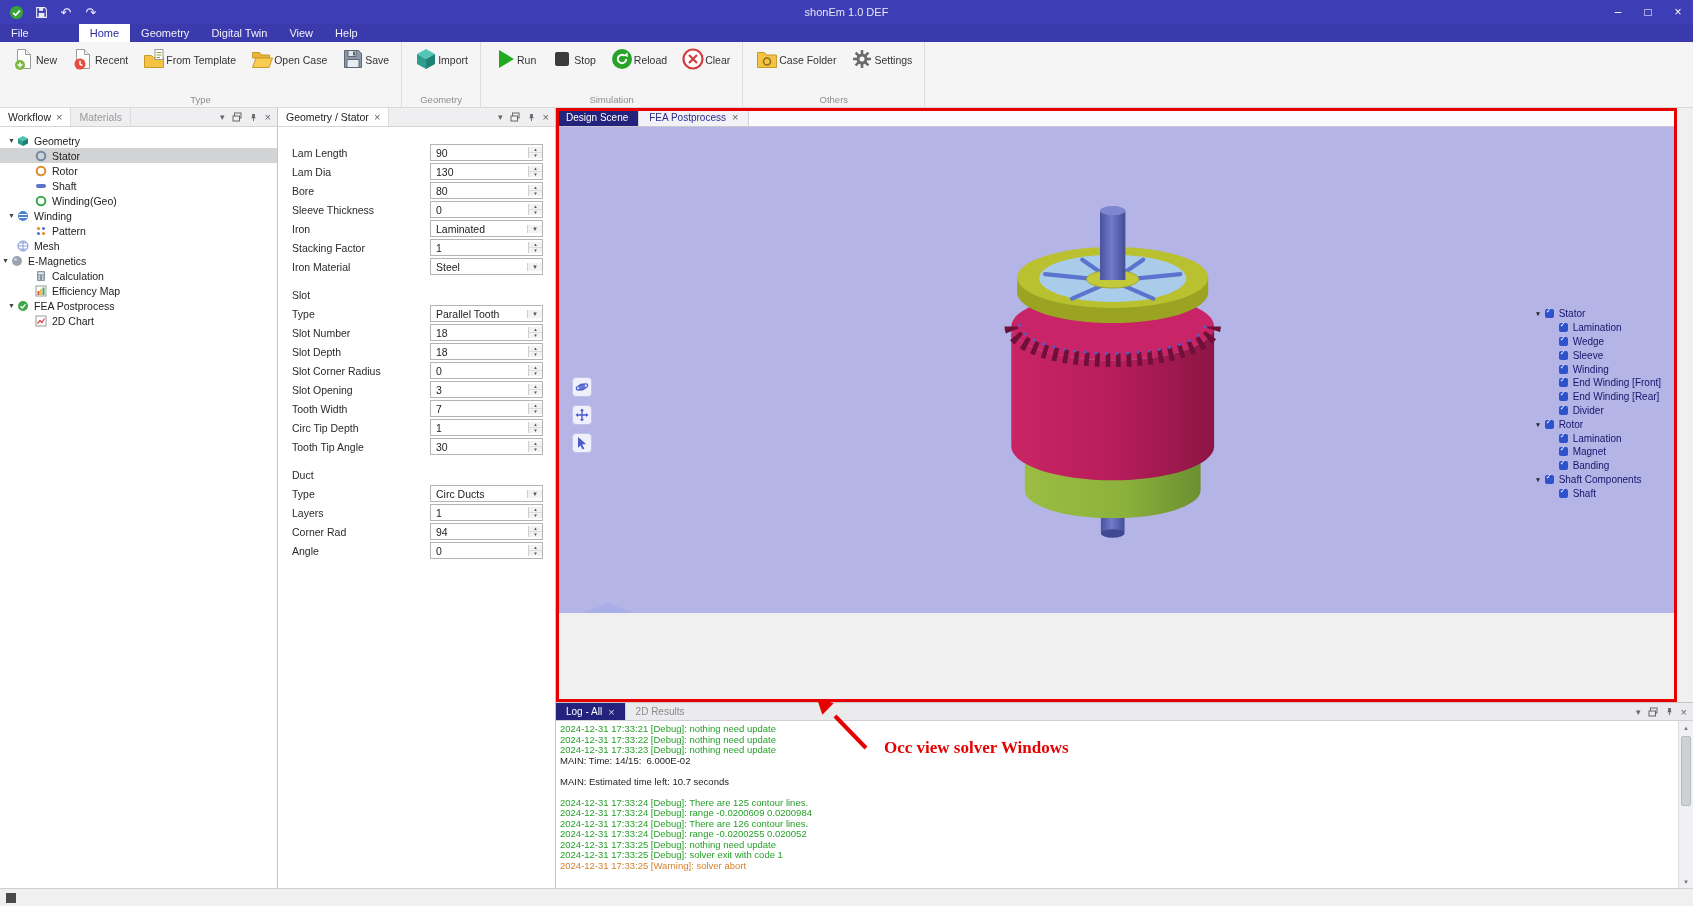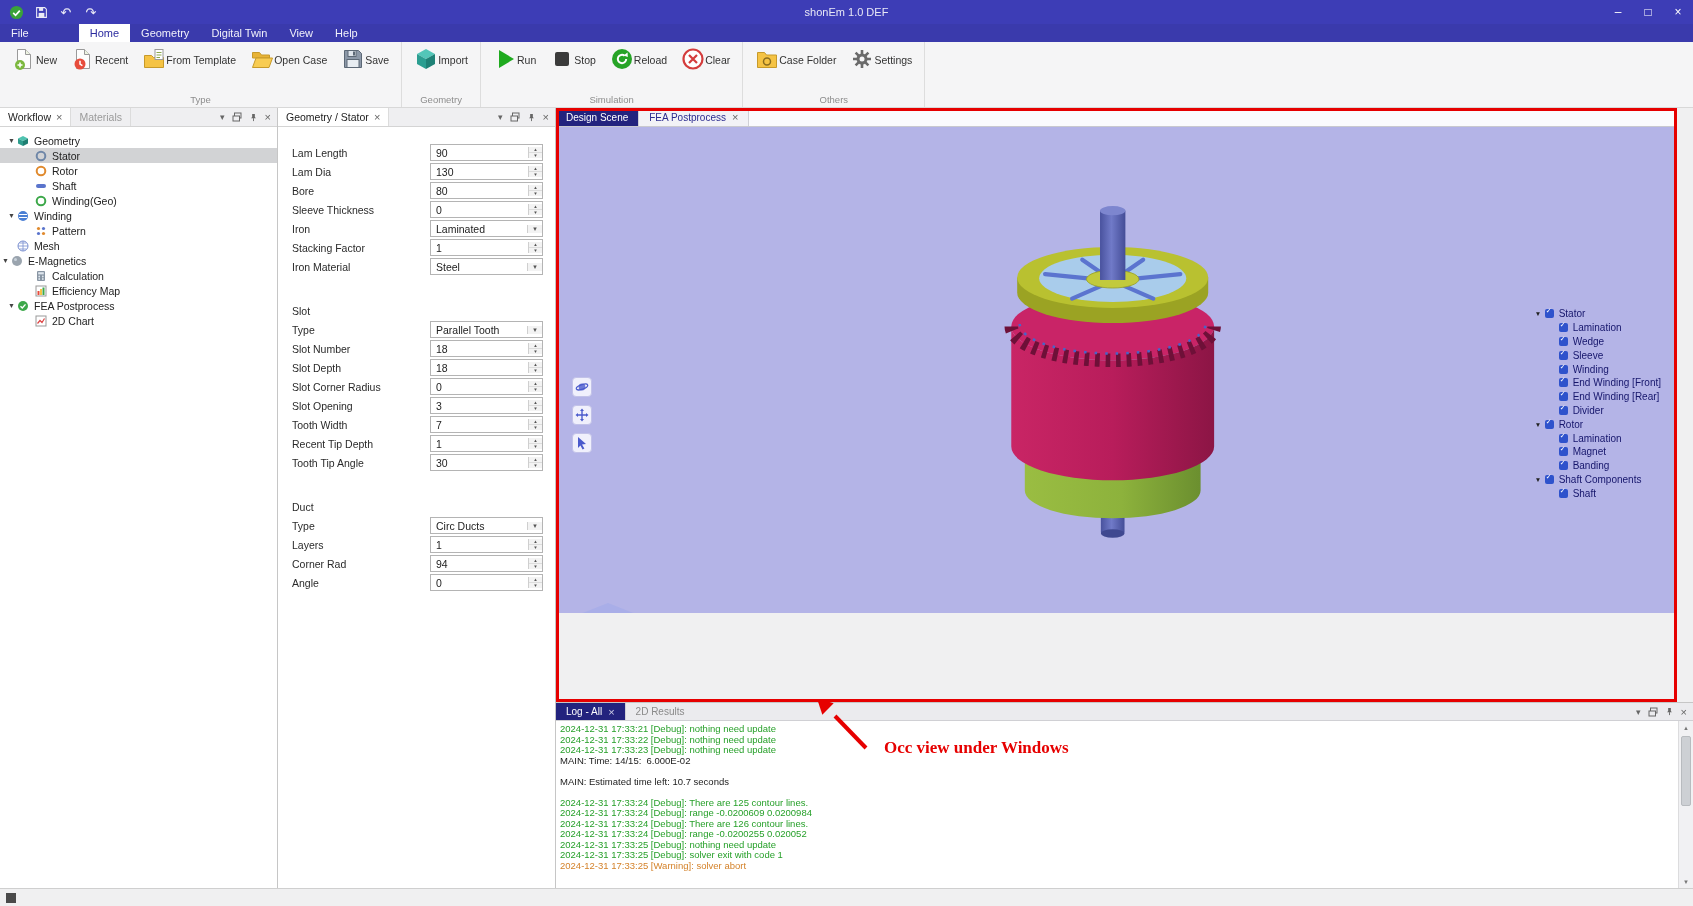--- a/index.html
+++ b/index.html
@@ -50,21 +50,21 @@
   .tree-row { height:15px; display:flex; align-items:center; font-size:10.5px; color:#222; white-space:nowrap; }
   .tree-row.selected { background:#d2d3d5; }
   .tw-exp { width:11px; text-align:center; font-size:7px; color:#444; flex:none; }
   .tw-icon { width:13px; height:12px; margin-right:4px; flex:none; }
   .tw-icon svg { width:12px; height:12px; display:block; }
 
   
   .prop-rows { padding-top:16px; }
   .prop-row { height:19px; display:flex; align-items:center; padding:0 12px 0 14px; }
   .prop-label { flex:1; font-size:10.5px; color:#2a2a2a; }
-  .prop-section { height:22px; display:flex; align-items:flex-end; padding:0 14px 3px 14px; font-size:10.5px; color:#2a2a2a; margin-top:22px; }
+  .prop-section { height:22px; display:flex; align-items:flex-end; padding:0 14px 3px 14px; font-size:10.5px; color:#2a2a2a; margin-top:6px; }
   .prop-spin, .prop-select { width:113px; height:17px; border:1px solid #b4b4b4; background:#fff; display:flex; align-items:center; flex:none; }
   .spin-val, .sel-val { flex:1; font-size:10.5px; color:#222; display:flex; align-items:center; padding-left:5px; }
   .spin-btns { width:14px; border-left:1px solid #cfcfcf; display:flex; flex-direction:column; }
   .sb { flex:1; font-size:4.5px; color:#555; display:flex; align-items:center; justify-content:center; background:#f3f3f3; }
   .sb.up { border-bottom:1px solid #dcdcdc; }
   .sel-arrow { width:15px; display:flex; align-items:center; justify-content:center; font-size:7px; color:#555; background:#f3f3f3; border-left:1px solid #cfcfcf; }
 
   
   .scene-tabbar { height:19px; background:#fbfbfd; border-bottom:1px solid #c9c9cf; display:flex; font-size:10px; }
   .stab { display:flex; align-items:center; gap:6px; padding:0 10px; color:#2b2b8f; border-right:1px solid #d0d0d6; background:#f2f2f6; }
@@ -591,21 +591,21 @@
             <div class="prop-label">Tooth Width</div>
             <div class="prop-spin">
               <span class="spin-val">7</span>
               <span class="spin-btns">
                 <span class="sb up">▲</span>
                 <span class="sb down">▼</span>
               </span>
             </div>
           </div>
           <div class="prop-row">
-            <div class="prop-label">Recent Tip Depth</div>
+            <div class="prop-label">Circ Tip Depth</div>
             <div class="prop-spin">
               <span class="spin-val">1</span>
               <span class="spin-btns">
                 <span class="sb up">▲</span>
                 <span class="sb down">▼</span>
               </span>
             </div>
           </div>
           <div class="prop-row">
             <div class="prop-label">Tooth Tip Angle</div>
@@ -884,15 +884,15 @@
 
   <div class="statusbar">
     <div class="sb-chip"></div>
   </div>
 
   <div class="red-frame" style="border-color: rgb(230, 0, 0);"></div>
   <svg class="annotation-arrow" width="70" height="55">
     <line x1="51" y1="46" x2="20" y2="14" stroke="#e60000" stroke-width="4"></line>
     <polygon points="0,-8 16,0 0,8" transform="translate(13,7) rotate(225)" fill="#e60000"></polygon>
   </svg>
-  <div class="annotation-text" style="color: rgb(230, 0, 0);">Occ view under Windows</div>
+  <div class="annotation-text" style="color: rgb(230, 0, 0);">Occ view solver Windows</div>
 
 </div>
 
 </body></html>

